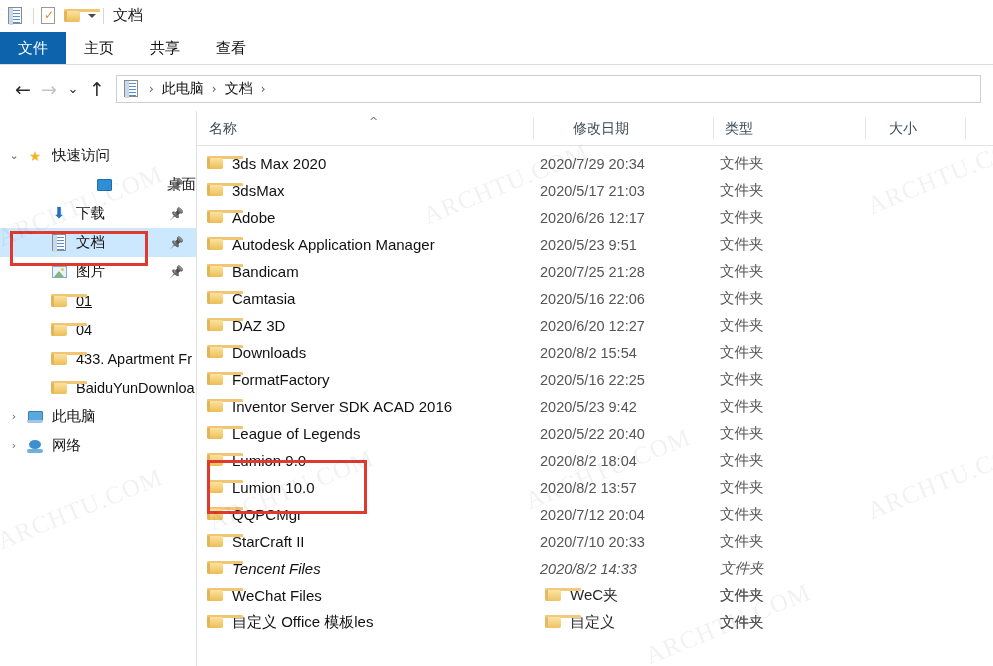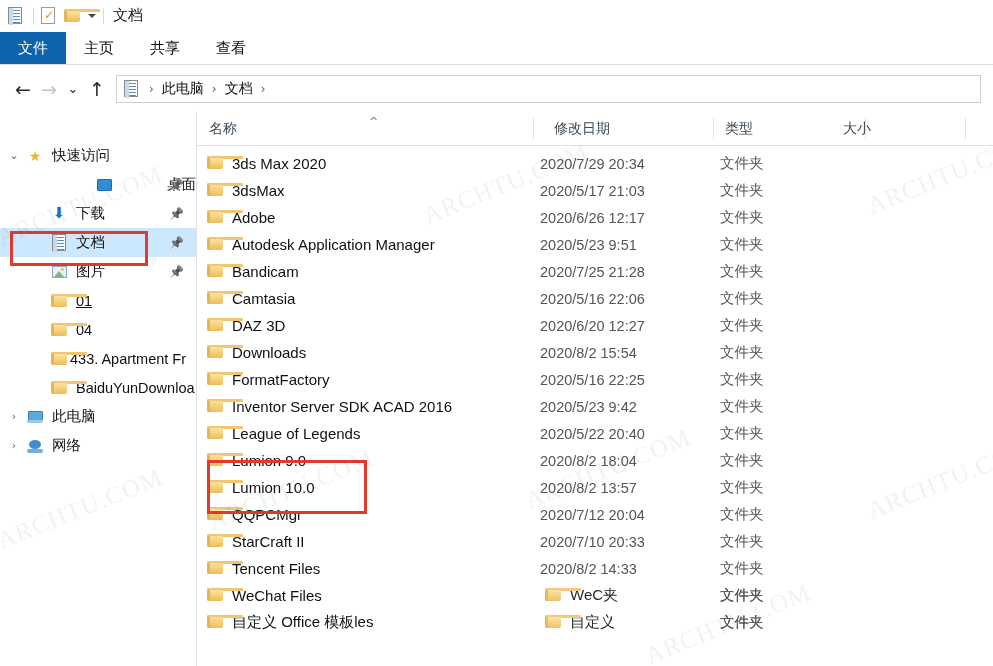--- a/index.html
+++ b/index.html
@@ -308,21 +308,21 @@
         </div>
         <div class="srow" style="top: 233px; position: absolute; left: 0px; width: 196px;">
           <span class="chev" style="margin-left: 28px;"></span>
           <span class="sicon">
             <span class="ic-folder">
               <span class="tab"></span>
               <span class="body"></span>
               <span class="spine"></span>
             </span>
           </span>
-          <span class="slabel" style="">433. Apartment Fr</span>
+          <span class="slabel" style="margin-left: 6px;">433. Apartment Fr</span>
         </div>
         <div class="srow" style="top: 262px; position: absolute; left: 0px; width: 196px;">
           <span class="chev" style="margin-left: 28px;"></span>
           <span class="sicon">
             <span class="ic-folder">
               <span class="tab"></span>
               <span class="body"></span>
               <span class="spine"></span>
             </span>
           </span>
@@ -344,25 +344,25 @@
         </div>
       </div>
     <div class="vsplit"></div>
 
     <div class="filepane">
 
       <div class="colhead">
         <div class="cell" style="left:0;">名称</div>
         <div class="sortarrow" style="left:172px;">^</div>
         <div class="div" style="left:336px;"></div>
-        <div class="cell" style="left:329px;padding-left:28px;">修改日期</div>
+        <div class="cell" style="left:348px;padding-left:28px;">修改日期</div>
         <div class="div" style="left:516px;"></div>
         <div class="cell" style="left:516px;">类型</div>
         <div class="div" style="left:668px;"></div>
-        <div class="cell" style="left:634px;">大小</div>
+        <div class="cell" style="left:680px;">大小</div>
         <div class="div" style="left:768px;"></div>
       </div>
 
       <div class="listarea" id="filelist">
           <div class="frow" style="top: 4px;">
             <div class="fname">
               <span class="fi"><span class="ic-folder"><span class="tab"></span><span class="body"></span><span class="spine"></span></span></span>
               <span>3ds Max 2020</span>
             </div>
             <div class="fdate">2020/7/29 20:34</div>
@@ -488,21 +488,21 @@
           </div>
           <div class="frow" style="top: 382px;">
             <div class="fname">
               <span class="fi"><span class="ic-folder"><span class="tab"></span><span class="body"></span><span class="spine"></span></span></span>
               <span>StarCraft II</span>
             </div>
             <div class="fdate">2020/7/10 20:33</div>
             <div class="ftype">文件夹</div>
             <div class="fsize"></div>
           </div>
-          <div class="frow" style="top: 409px;">
+          <div class="frow" style="top: 409px; font-style: italic;">
             <div class="fname">
               <span class="fi"><span class="ic-folder"><span class="tab"></span><span class="body"></span><span class="spine"></span></span></span>
               <span>Tencent Files</span>
             </div>
             <div class="fdate">2020/8/2 14:33</div>
             <div class="ftype">文件夹</div>
             <div class="fsize"></div>
           </div>
           <div class="frow" style="top: 436px;">
             <div class="fname">

